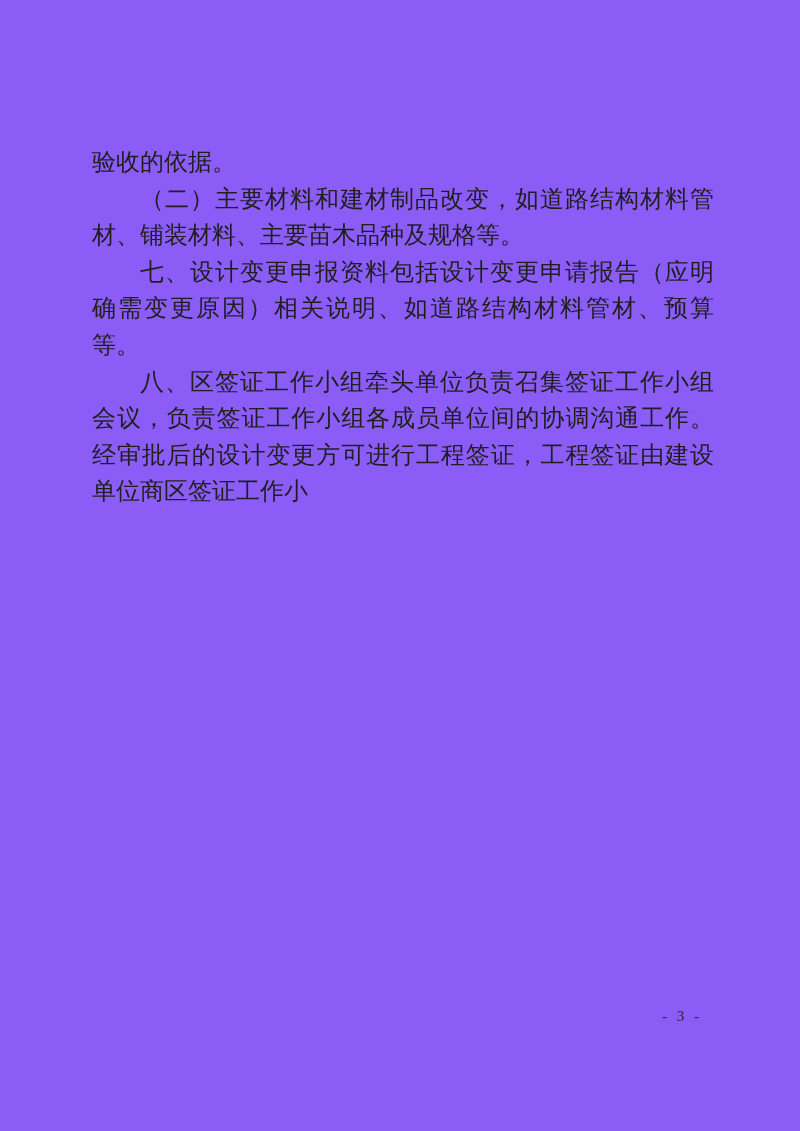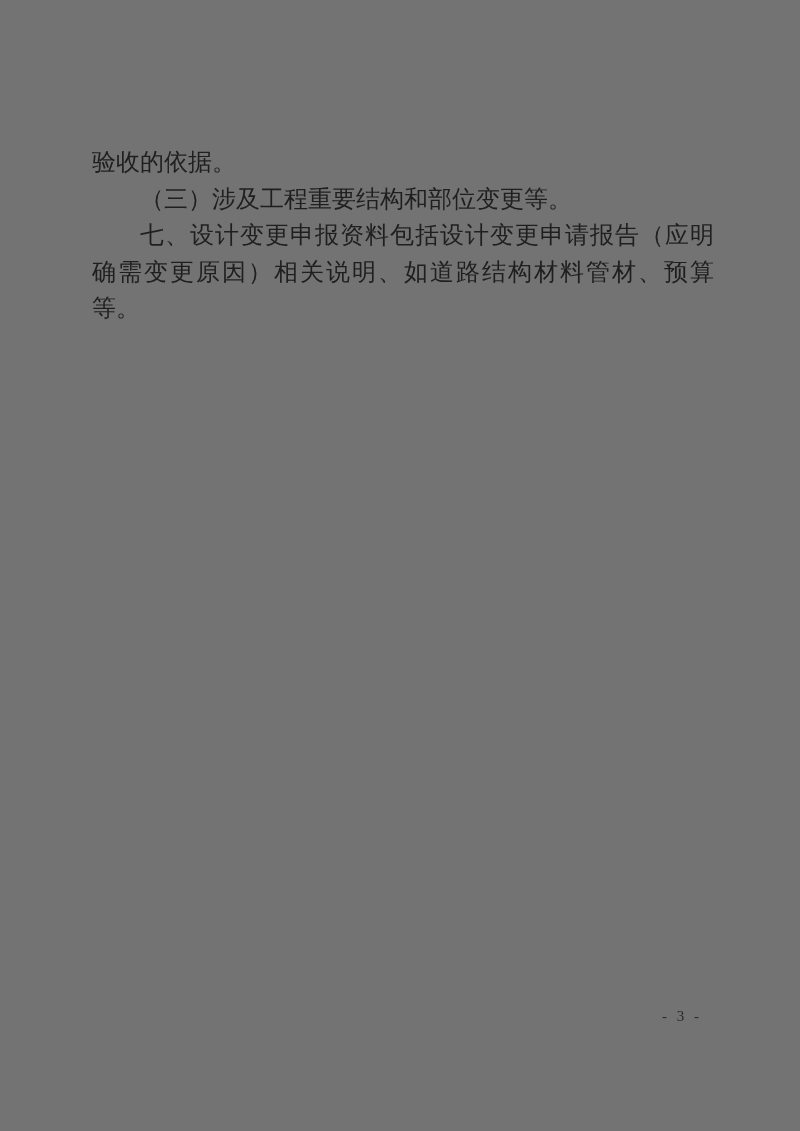--- a/index.html
+++ b/index.html
@@ -6,21 +6,21 @@
   html, body {
     margin: 0;
     padding: 0;
     background: #e8e8e8;
   }
   .page {
     position: relative;
     width: 800px;
     height: 1131px;
     margin: 0 auto;
-    background: #737373;
+    background: #8b5cf6;
     overflow: hidden;
     font-family: "Liberation Serif", "DejaVu Serif", serif;
   }
   .content {
     position: absolute;
     left: 92px;
     top: 144px;
     width: 622px;
   }
   .content p {
@@ -48,17 +48,18 @@
     letter-spacing: 3px;
     font-family: "Liberation Serif", "DejaVu Serif", serif;
   }
 </style>
 </head>
 <body>
 
 <div class="page">
   <div class="content">
     <p class="continuation">验收的依据。</p>
-    <p>（三）涉及工程重要结构和部位变更等。</p>
+    <p>（二）主要材料和建材制品改变，如道路结构材料管材、铺装材料、主要苗木品种及规格等。</p>
     <p>七、设计变更申报资料包括设计变更申请报告（应明确需变更原因）相关说明、如道路结构材料管材、预算等。</p>
+    <p>八、区签证工作小组牵头单位负责召集签证工作小组会议，负责签证工作小组各成员单位间的协调沟通工作。经审批后的设计变更方可进行工程签证，工程签证由建设单位商区签证工作小</p>
   </div>
   <div class="page-number">- 3 -</div>
 </div>
 
 </body></html>

